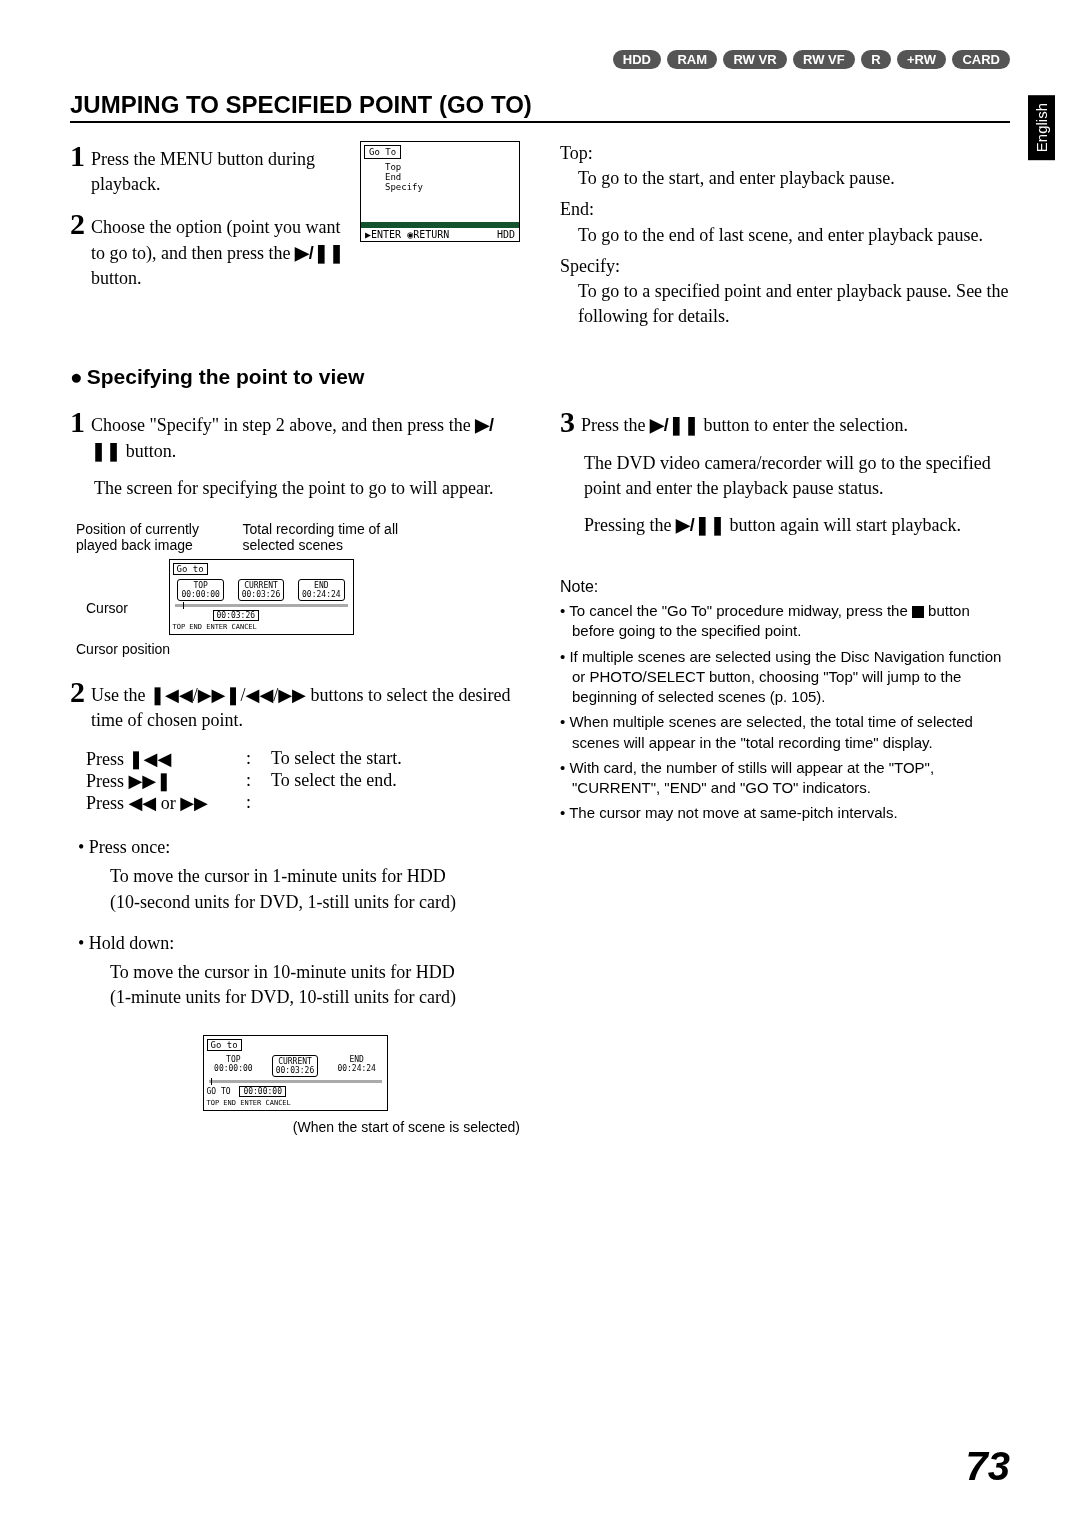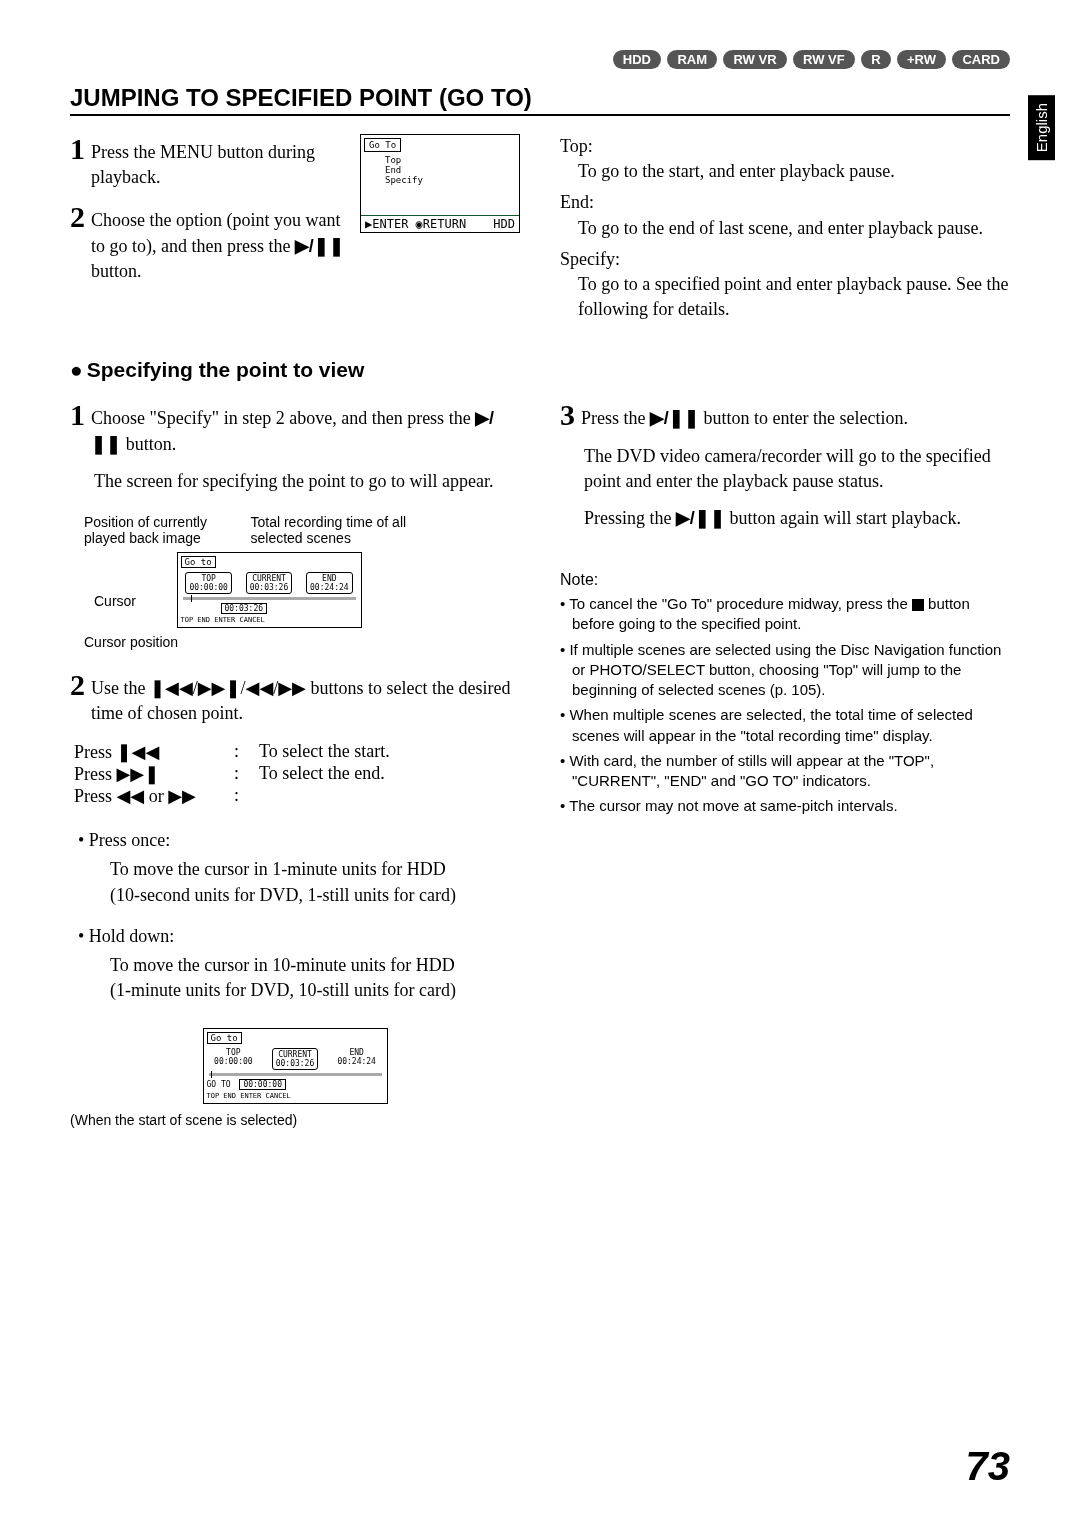--- a/index.html
+++ b/index.html
@@ -6,21 +6,21 @@
     body {
       font-family: Arial, Helvetica, sans-serif;
       background: #fff;
       width: 1080px;
       height: 1529px;
       padding: 50px 70px;
       position: relative;
     }
     .media-badges {
       text-align: right;
-      margin-bottom: 15px;
+      margin-bottom: 22px;
     }
     .badge {
       display: inline-block;
       background: #555;
       color: #fff;
       font-size: 13px;
       padding: 2px 10px;
       border-radius: 10px;
       margin-left: 2px;
       font-weight: bold;
@@ -99,33 +99,33 @@
       margin: 3px;
       border: 1px solid #000;
     }
     .menu-items {
       padding: 0 3px 30px 20px;
     }
     .menu-items div {
       padding: 0 4px;
     }
     .menu-footer {
-      border-top: 1px solid #14532d;
+      border-top: 6px solid #14532d;
       padding: 1px 4px;
-      font-size: 12px;
+      font-size: 10px;
     }
     .icon {
       font-family: Arial, sans-serif;
     }
     .play-pause {
       font-family: Arial, sans-serif;
       font-weight: bold;
     }
     .diagram-area {
-      margin: 20px 14px;
+      margin: 20px 6px;
       width: 370px;
     }
     .diagram-labels {
       display: flex;
       font-size: 14px;
       margin-bottom: 6px;
     }
     .diagram-label-left { width: 45%; }
     .diagram-label-right { width: 55%; }
     .goto-screen {
@@ -186,21 +186,21 @@
       font-size: 14px;
       left: 10px;
       top: 58%;
     }
     .pos-label {
       text-align: left;
       font-size: 14px;
       margin-top: 4px;
     }
     .press-table {
-      margin: 15px 4px;
+      margin: 15px 16px;
       font-family: Georgia, serif;
       font-size: 18px;
     }
     .press-row {
       display: flex;
     }
     .press-key { width: 160px; }
     .press-sep { width: 25px; }
     .press-desc { flex: 1; }
     .bullet-item {
@@ -216,21 +216,21 @@
     }
     .goto-screen-2 {
       border: 1px solid #000;
       width: 185px;
       margin: 25px auto 8px auto;
       font-family: monospace;
       font-size: 9px;
       padding: 3px;
     }
     .caption {
-      text-align: left;
+      text-align: right;
       font-size: 14px;
       margin-top: 4px;
     }
     .defn {
       font-family: Georgia, serif;
       font-size: 18px;
       line-height: 1.4;
     }
     .defn-term { }
     .defn-desc { margin-left: 18px; margin-bottom: 6px; }

